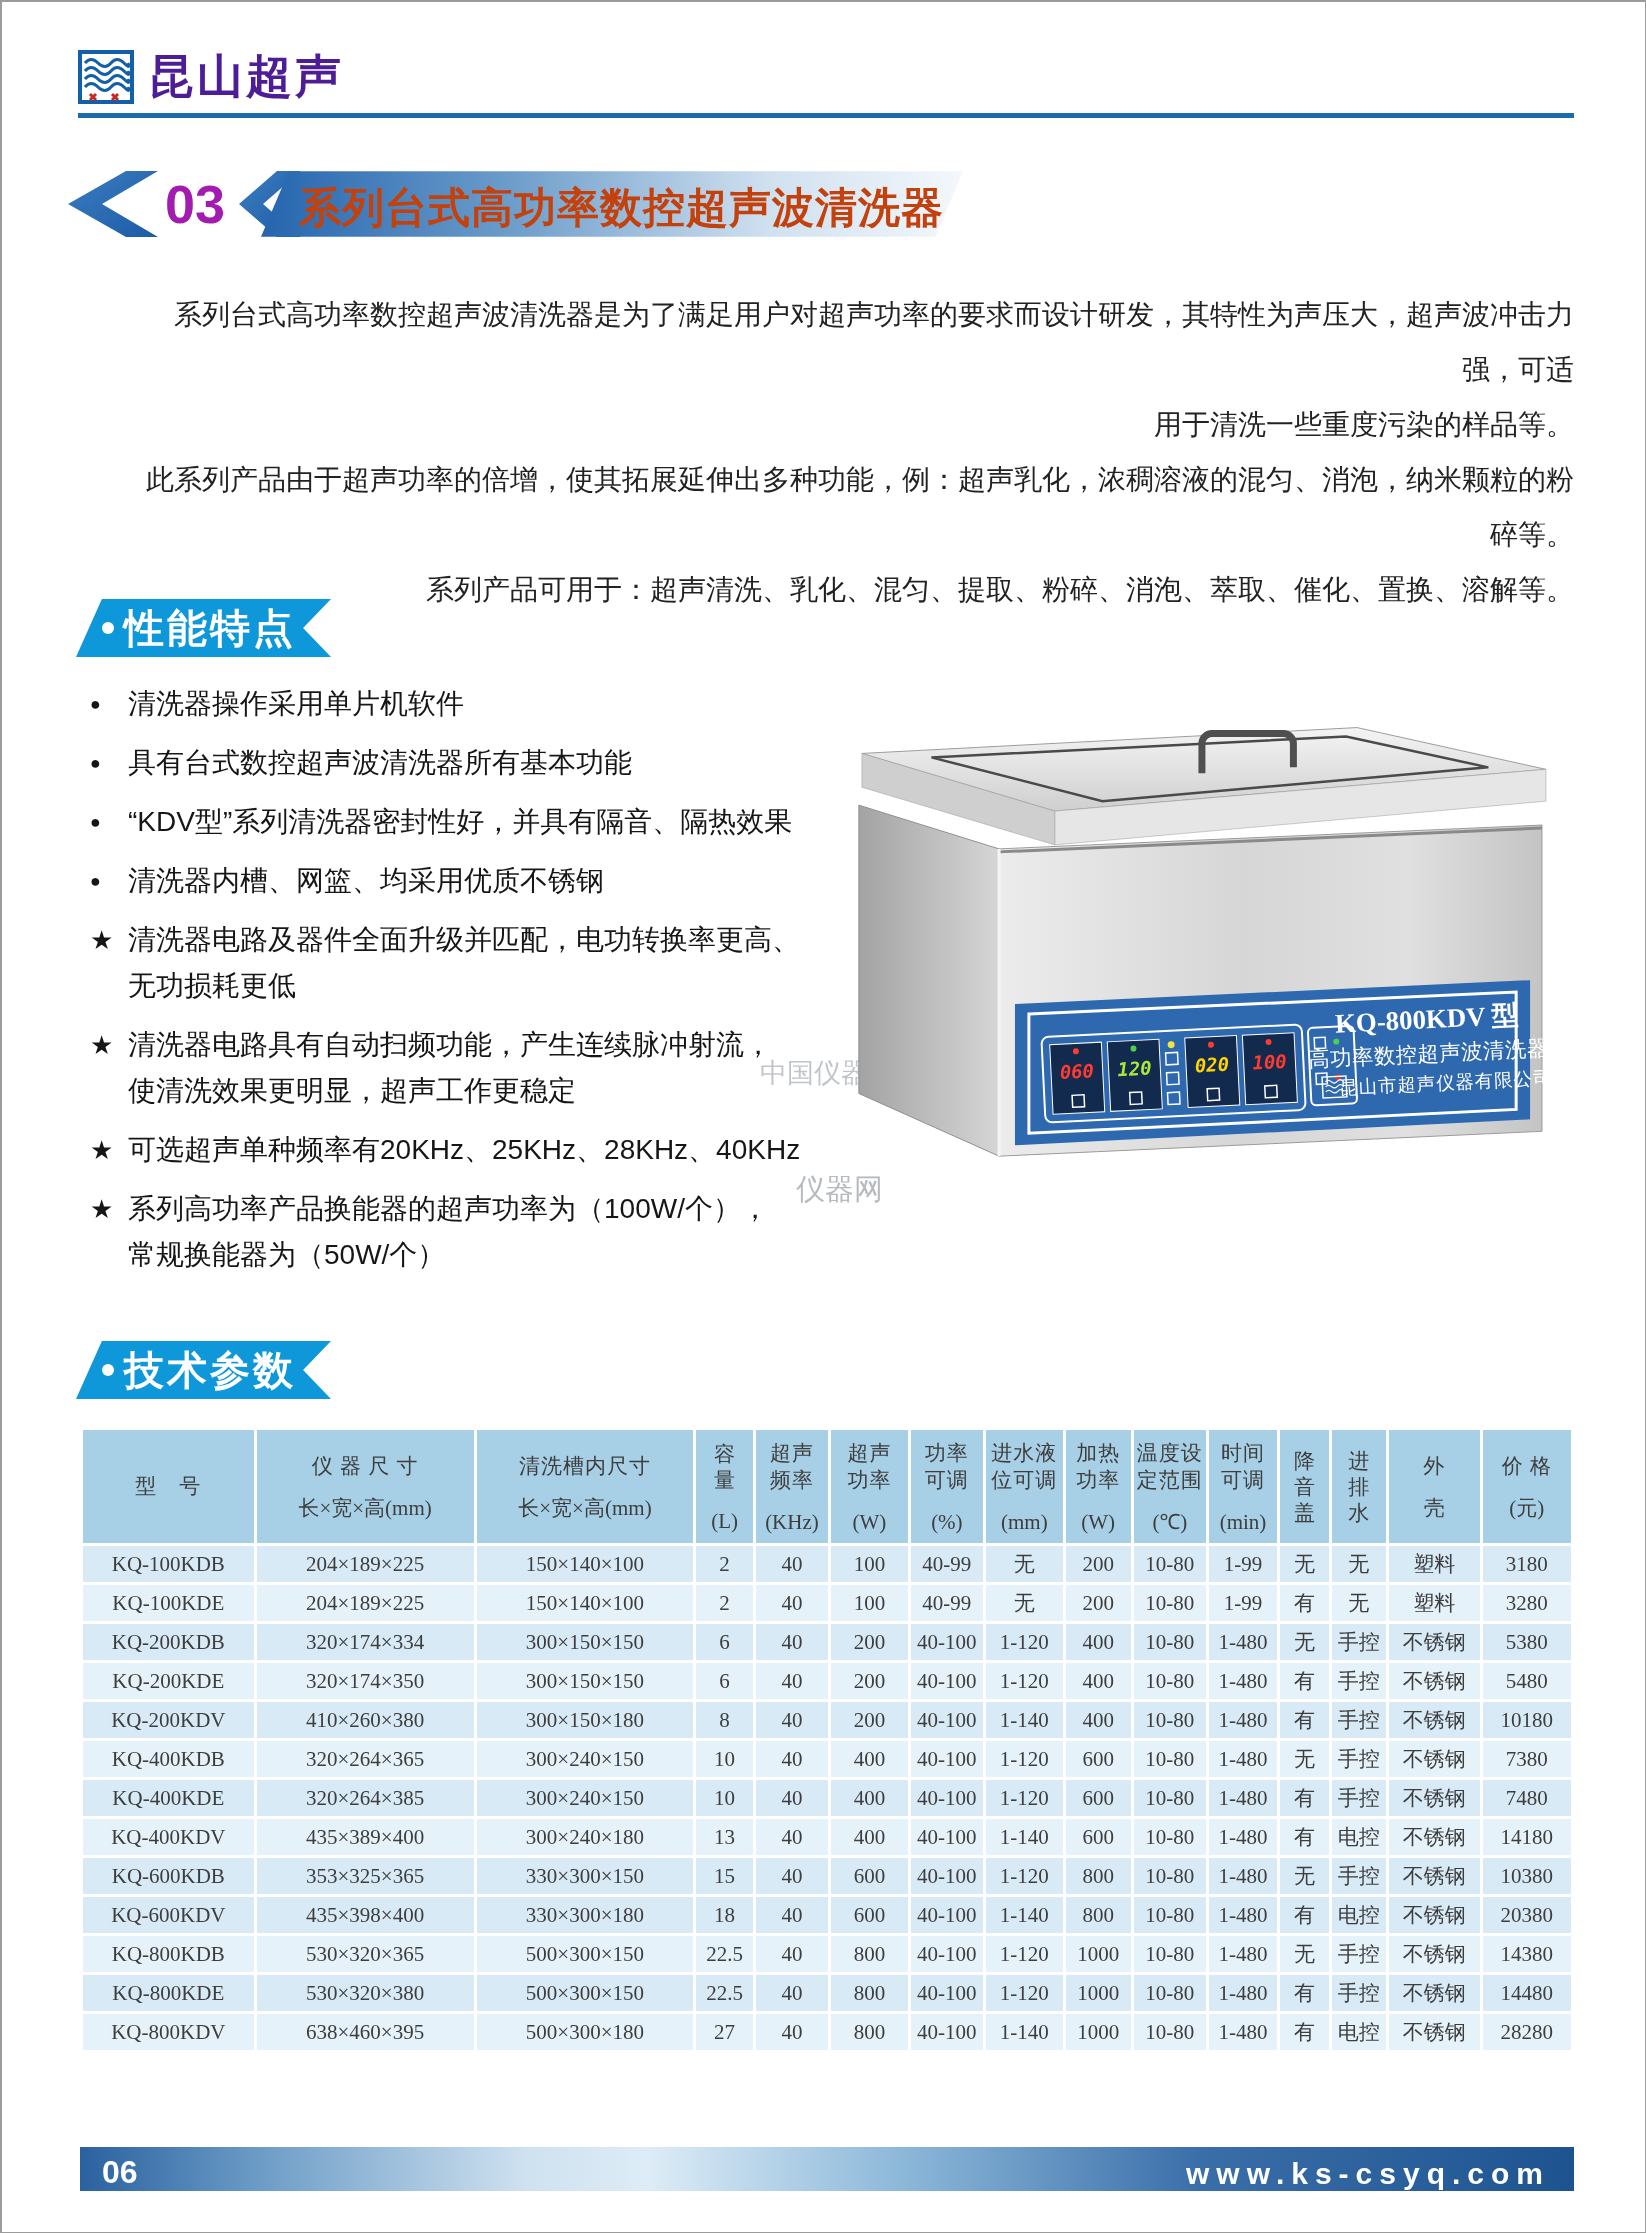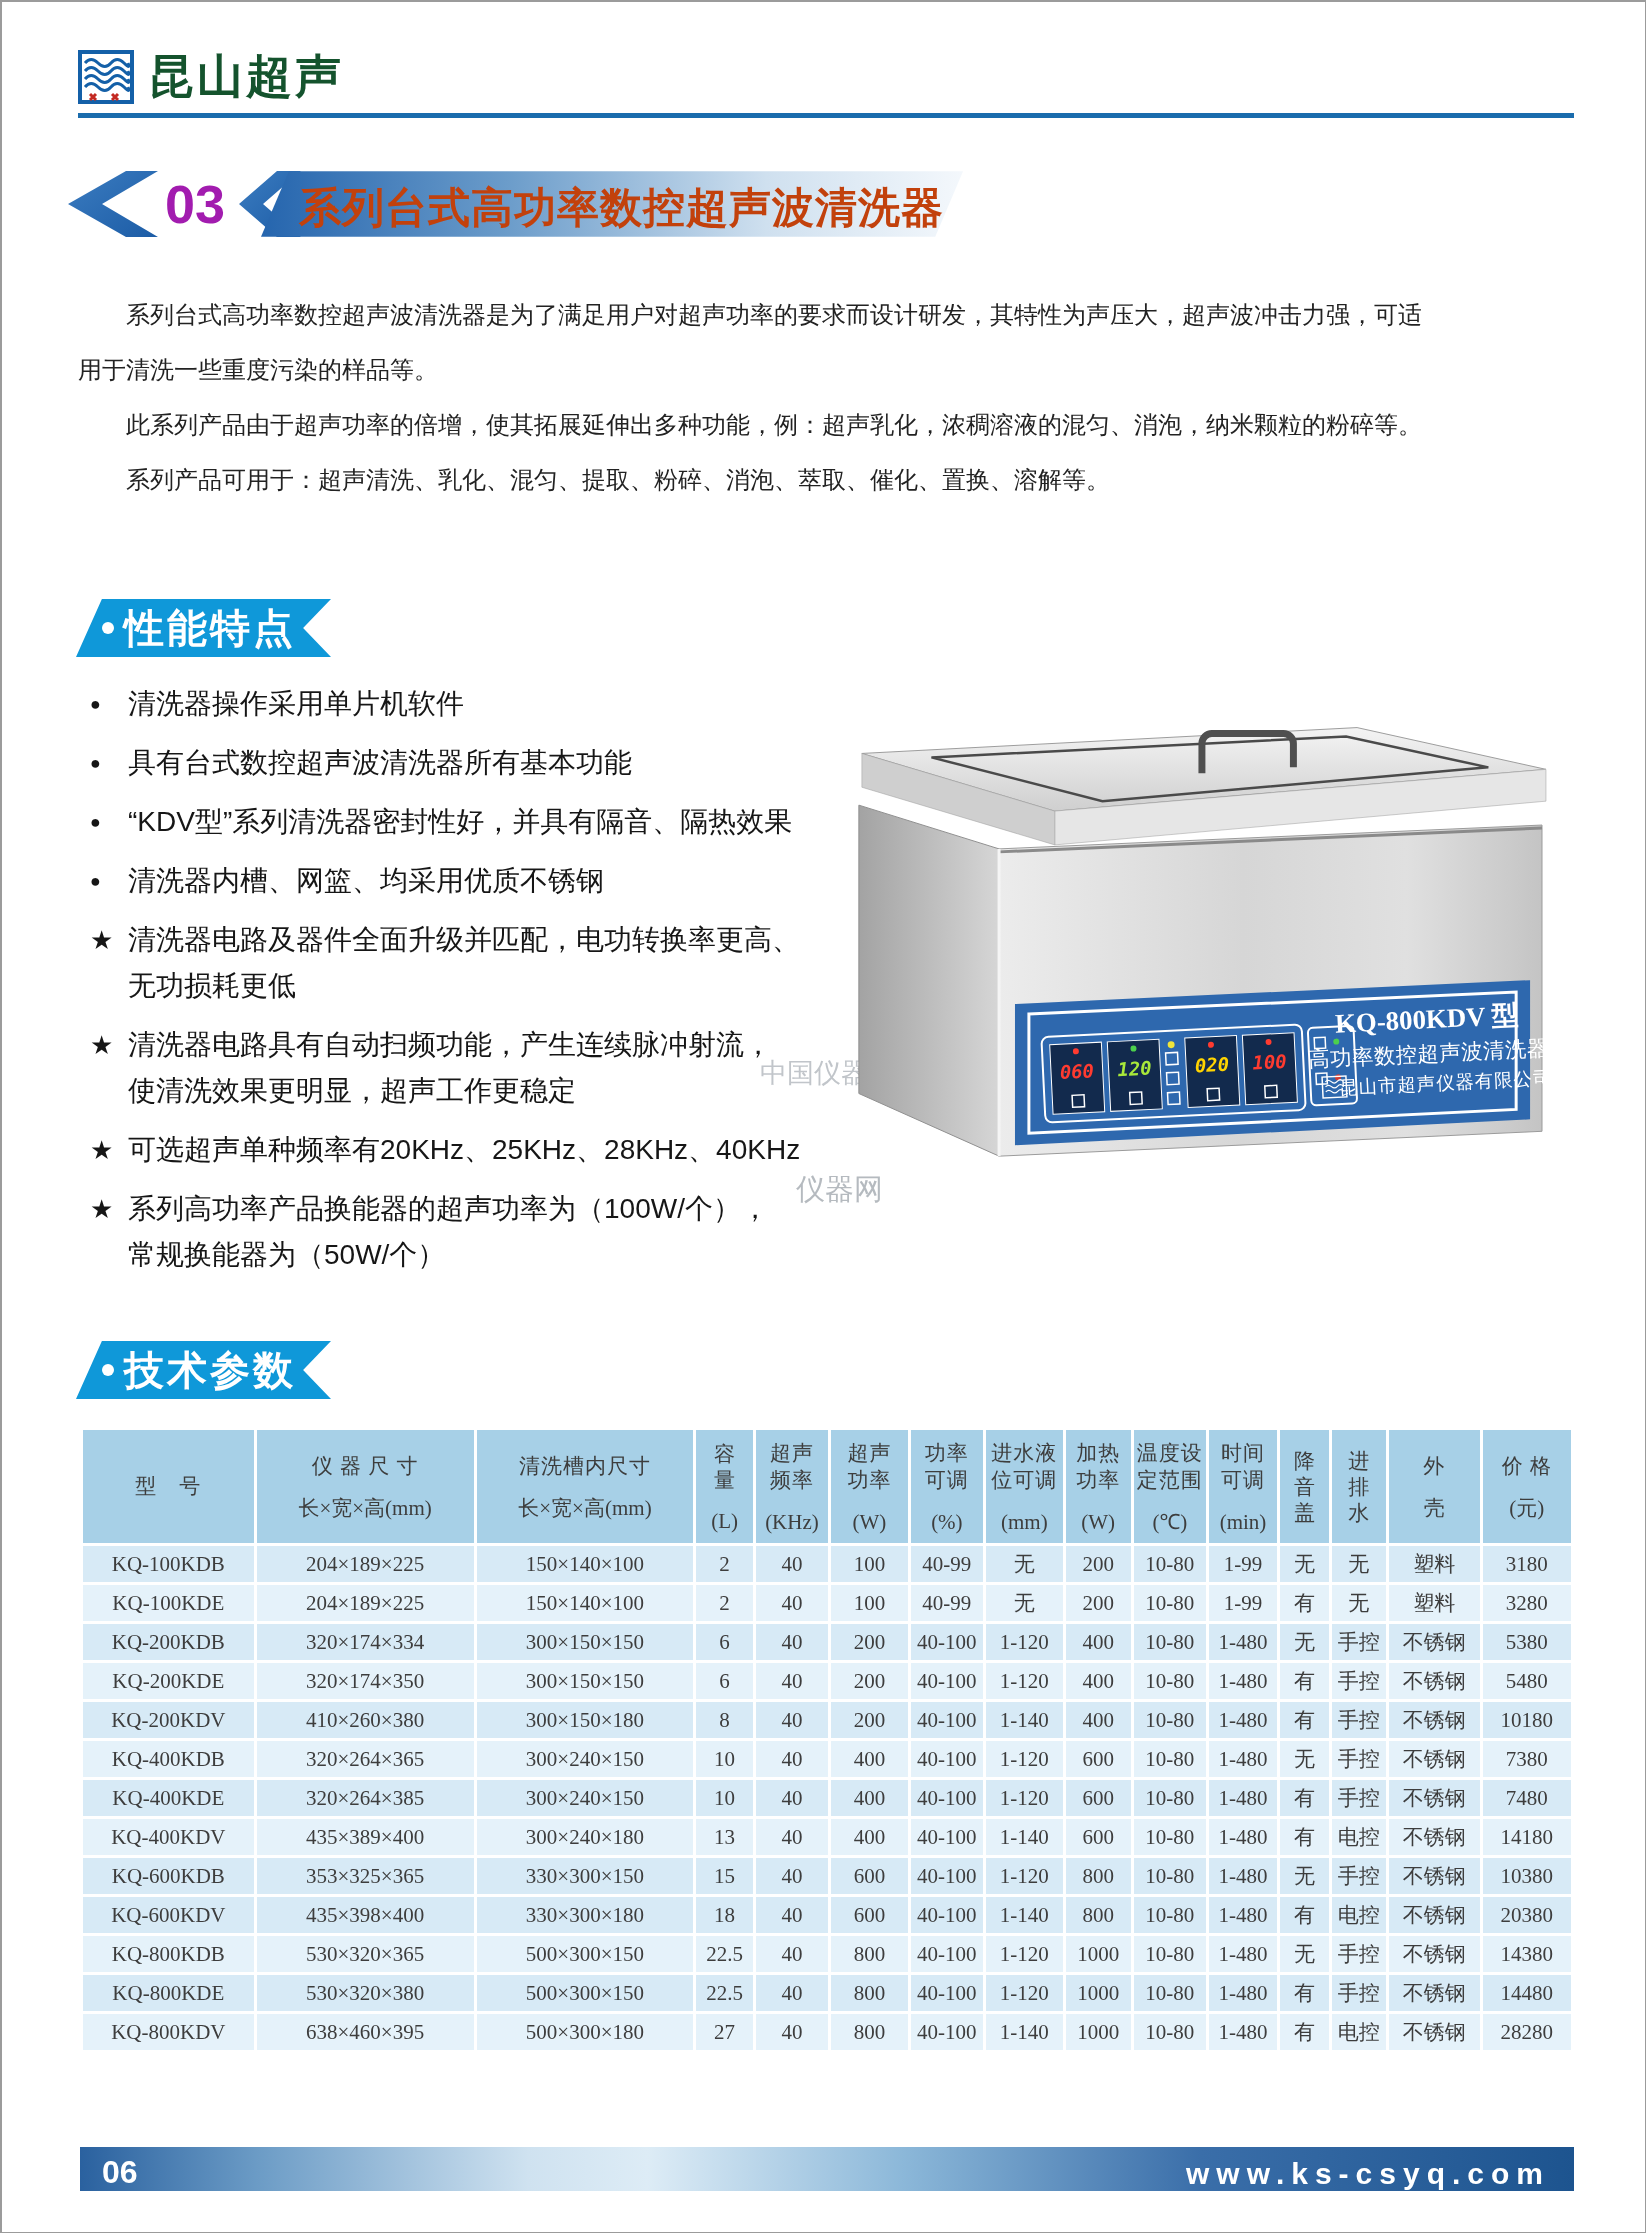--- a/index.html
+++ b/index.html
@@ -3,35 +3,35 @@
 <meta charset="utf-8">
 <style>
   html,body{margin:0;padding:0;background:#ffffff;}
   .page{position:relative;width:1647px;height:2234px;background:#fff;
         border:2px solid #9b9b9b;box-sizing:border-box;overflow:hidden;
         font-family:"Liberation Sans",sans-serif;}
 
   
   .logo-wrap{position:absolute;left:76px;top:44px;display:flex;align-items:center;}
   .logo-icon{width:56px;height:54px;margin-right:14px;}
-  .brand-text{font-size:46px;font-weight:bold;color:#14532d;letter-spacing:3px;text-align:center;}
+  .brand-text{font-size:46px;font-weight:bold;color:#4c1d95;letter-spacing:3px;text-align:center;}
   .header-rule{position:absolute;left:76px;top:111px;width:1496px;height:5px;background:#1a6cad;}
 
   
   .title-banner{position:absolute;left:60px;top:169px;width:975px;height:66px;}
   .tb-chevron1{position:absolute;left:0;top:0;}
   .tb-number{position:absolute;left:103px;top:2px;font-size:54px;font-weight:bold;color:#a21caf;}
   .tb-chevron2{position:absolute;left:177px;top:0;}
   .tb-band{position:absolute;left:199px;top:0;}
   .tb-title{position:absolute;left:237px;top:9px;font-size:42px;font-weight:bold;
             color:#c2410c;letter-spacing:1px;white-space:nowrap;}
 
   
   .intro{position:absolute;left:76px;top:285px;width:1496px;color:#222;}
-  .intro p{margin:0;font-size:24px;line-height:55px;text-indent:2em;white-space:pre-line;}
+  .intro p{margin:0;font-size:28px;line-height:55px;text-indent:2em;white-space:pre-line;text-align:right;}
 
   
   .ribbon{position:absolute;width:255px;height:58px;}
   .ribbon svg{position:absolute;left:0;top:0;}
   .ribbon .rb-label{position:absolute;left:26px;top:0;height:58px;display:flex;align-items:center;
                     color:#fff;font-size:40px;font-weight:bold;letter-spacing:3px;}
   .rb-dot{display:inline-block;width:12px;height:12px;border-radius:50%;background:#fff;margin-right:10px;}
   #features-ribbon{left:74px;top:597px;}
   #specs-ribbon{left:74px;top:1339px;}
 

